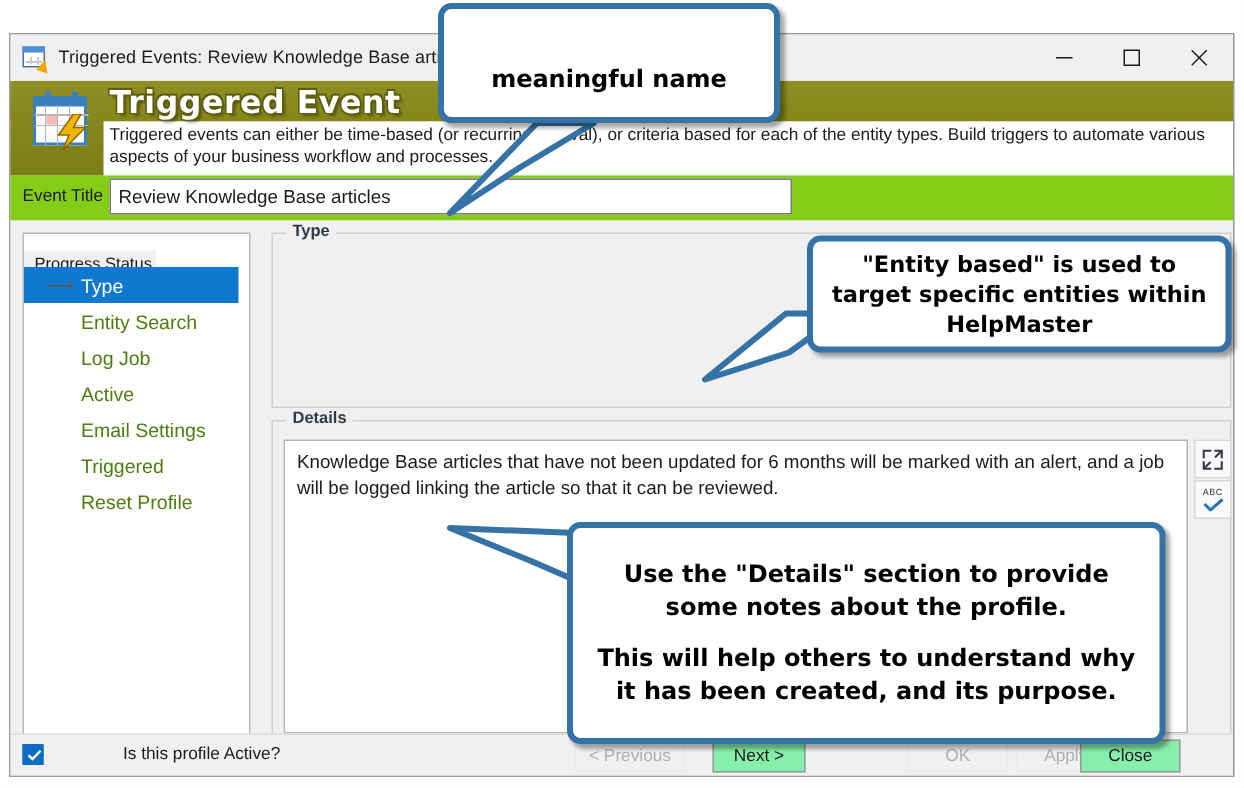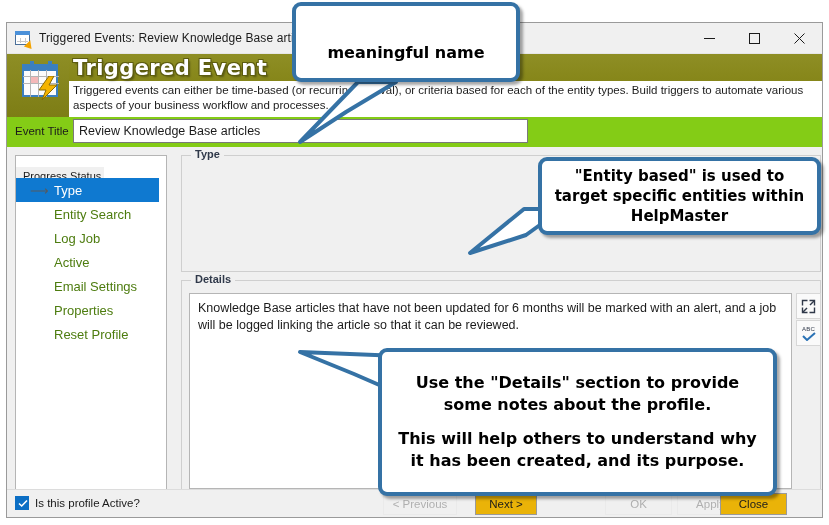--- a/index.html
+++ b/index.html
@@ -220,30 +220,30 @@
     background: #fafafa; border: 1px solid #d7d7d7;
     display: flex; align-items: center; justify-content: center;
     margin-bottom: 1px;
   }
 
   
   .footer {
     position: absolute; left: 0; bottom: 0; right: 0; height: 28px;
     background: #f0f0f0; border-top: 1px solid #dcdcdc;
   }
-  .chk-wrap { position: absolute; left: 8px; top: 6px; display: flex; align-items: center; }
+  .chk-wrap { position: absolute; left: 8px; top: 6px; display: flex; align-items: center; gap: 47px; }
   .chk {
     width: 14px; height: 14px; background: #0b6ec4; border: 1px solid #0b6ec4;
     margin-right: 6px; position: relative; flex: none;
   }
   .chk svg { position: absolute; left: 2px; top: 2px; }
   .chk-label { font-size: 11.5px; color: #1b1b1b; }
   .btn {
     position: absolute; top: 3px; height: 22px;
-    background: #eab308; border: 1px solid #c2c2c2;
+    background: #86efac; border: 1px solid #c2c2c2;
     font-size: 11.5px; color: #1b1b1b;
     display: flex; align-items: center; justify-content: center;
     font-family: "Liberation Sans", sans-serif;
   }
   .btn.disabled { color: #b0b0b0; border-color: #eaeaea; background: #f0f0f0; }
   .btn.strong { border-color: #9a9a9a; }
 
   
   .callout {
     position: absolute;
@@ -338,21 +338,21 @@
           <div class="nav-item">
             <span>Log Job</span>
           </div>
           <div class="nav-item">
             <span>Active</span>
           </div>
           <div class="nav-item">
             <span>Email Settings</span>
           </div>
           <div class="nav-item">
-            <span>Properties</span>
+            <span>Triggered</span>
           </div>
           <div class="nav-item">
             <span>Reset Profile</span>
           </div>
         </div>
       </div>
 
       <div class="panel" id="type-panel">
         <span class="panel-legend">Type</span>
       </div>

